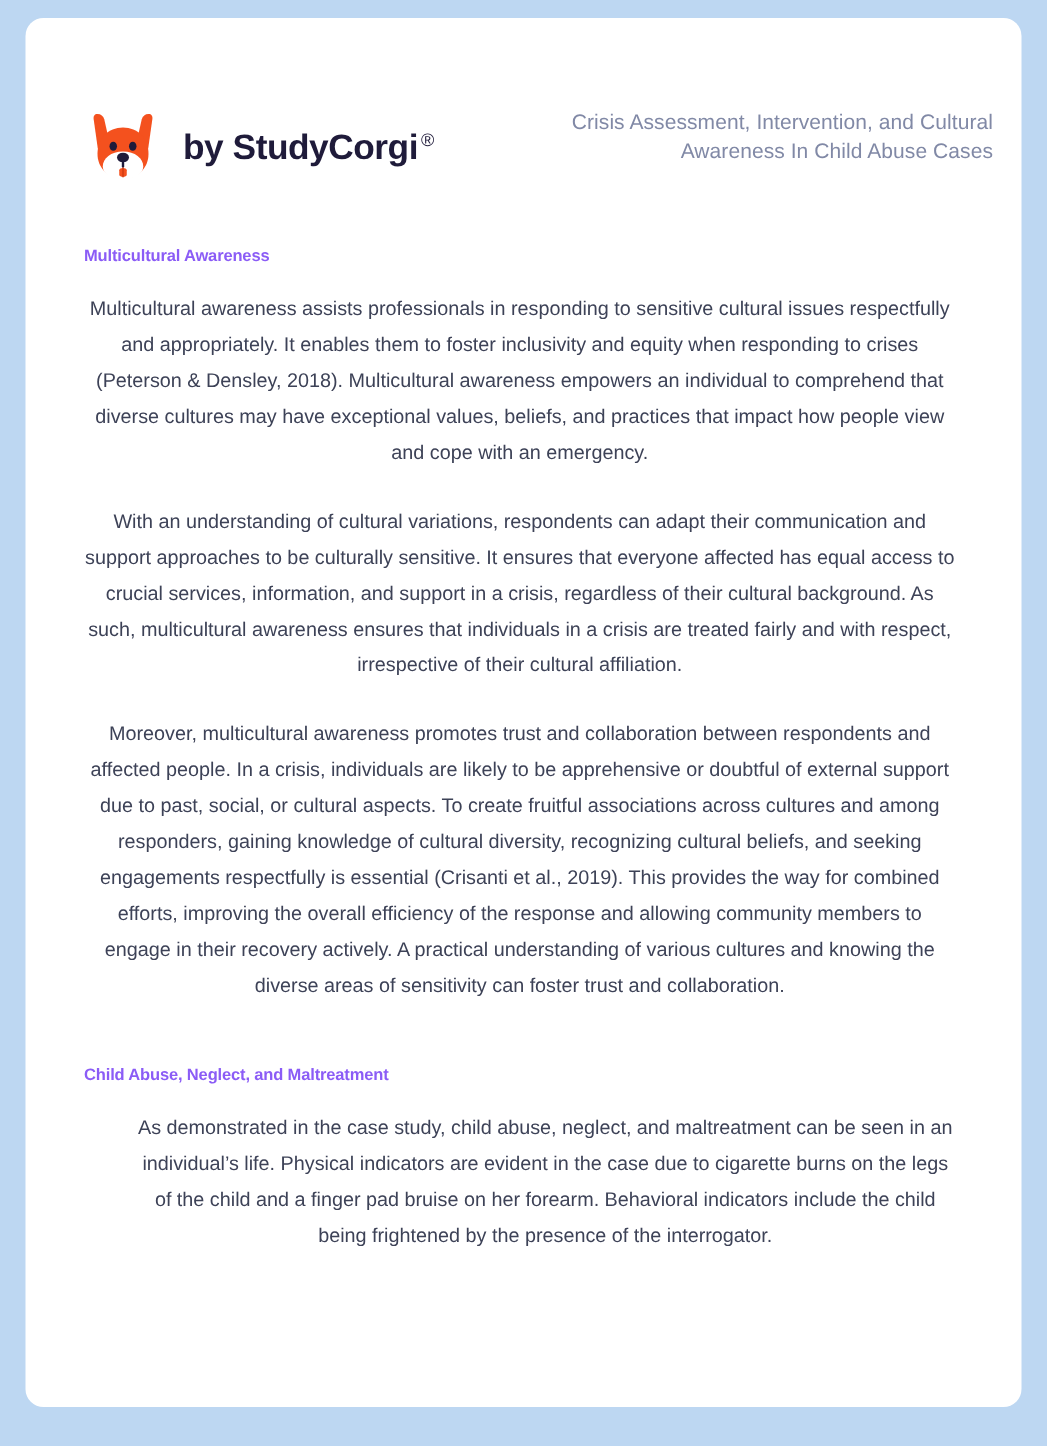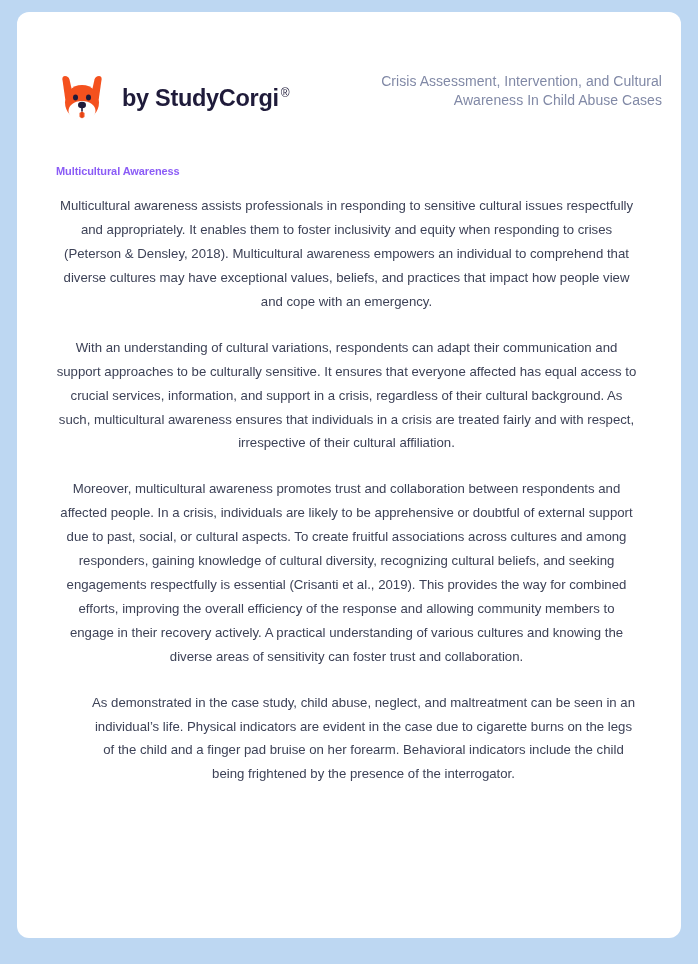--- a/index.html
+++ b/index.html
@@ -135,17 +135,18 @@
 
   </div>
 
   <div class="doc-body">
 
     <h2 class="section-heading">Multicultural Awareness</h2>
     <p class="para">Multicultural awareness assists professionals in responding to sensitive cultural issues respectfully and appropriately. It enables them to foster inclusivity and equity when responding to crises (Peterson &amp; Densley, 2018). Multicultural awareness empowers an individual to comprehend that diverse cultures may have exceptional values, beliefs, and practices that impact how people view and cope with an emergency.</p>
     <p class="para">With an understanding of cultural variations, respondents can adapt their communication and support approaches to be culturally sensitive. It ensures that everyone affected has equal access to crucial services, information, and support in a crisis, regardless of their cultural background. As such, multicultural awareness ensures that individuals in a crisis are treated fairly and with respect, irrespective of their cultural affiliation.</p>
     <p class="para">Moreover, multicultural awareness promotes trust and collaboration between respondents and affected people. In a crisis, individuals are likely to be apprehensive or doubtful of external support due to past, social, or cultural aspects. To create fruitful associations across cultures and among responders, gaining knowledge of cultural diversity, recognizing cultural beliefs, and seeking engagements respectfully is essential (Crisanti et al., 2019). This provides the way for combined efforts, improving the overall efficiency of the response and allowing community members to engage in their recovery actively. A practical understanding of various cultures and knowing the diverse areas of sensitivity can foster trust and collaboration.</p>
 
+    <h2 class="section-heading spaced">Child Abuse, Neglect, and Maltreatment</h2>
     <p class="para">As demonstrated in the case study, child abuse, neglect, and maltreatment can be seen in an individual’s life. Physical indicators are evident in the case due to cigarette burns on the legs of the child and a finger pad bruise on her forearm. Behavioral indicators include the child being frightened by the presence of the interrogator.</p>
 
   </div>
 
 </div>
 
 </body></html>

